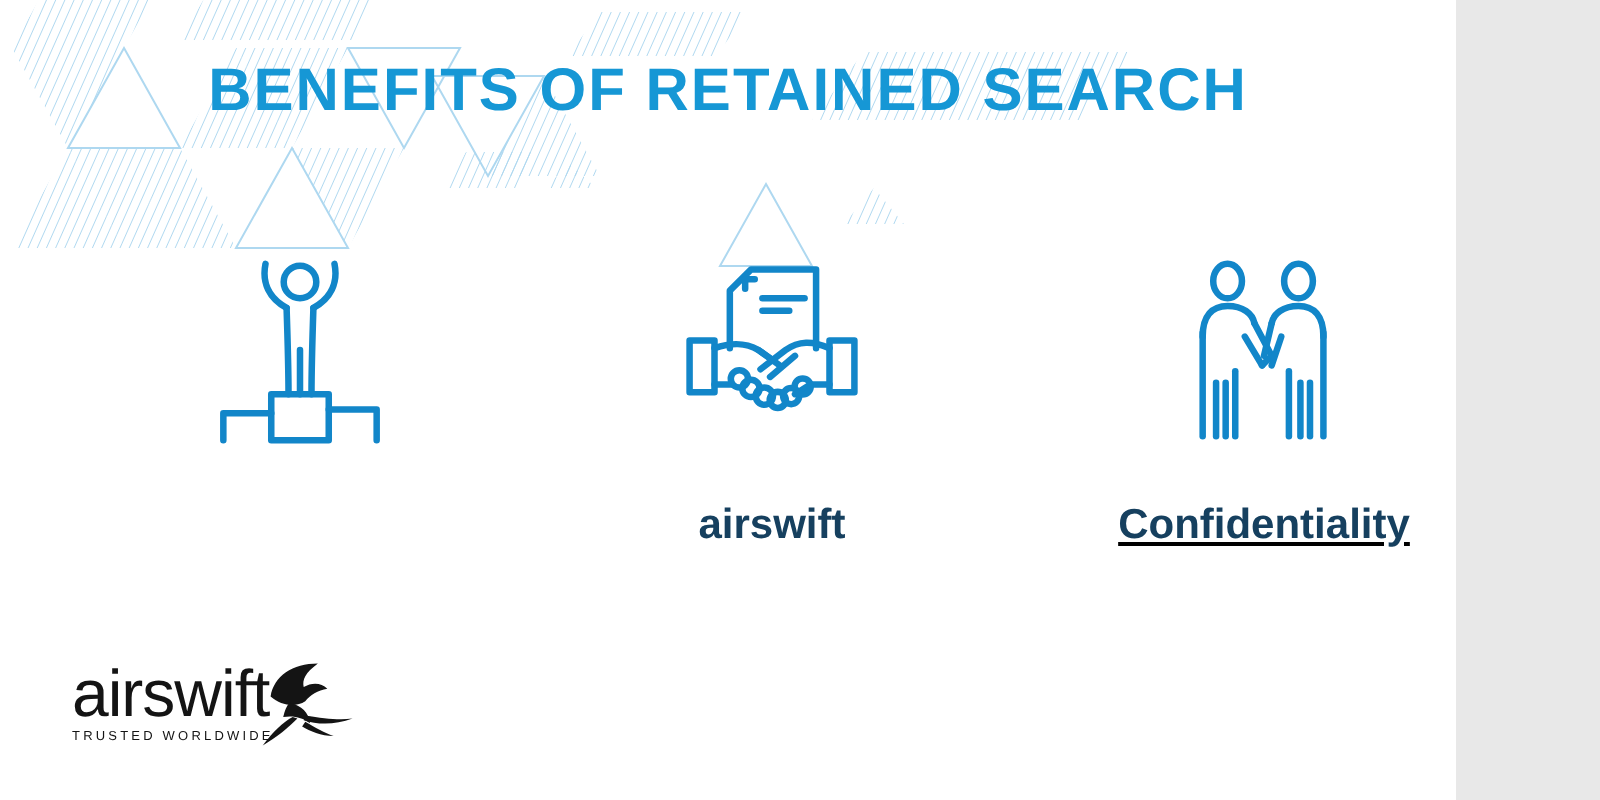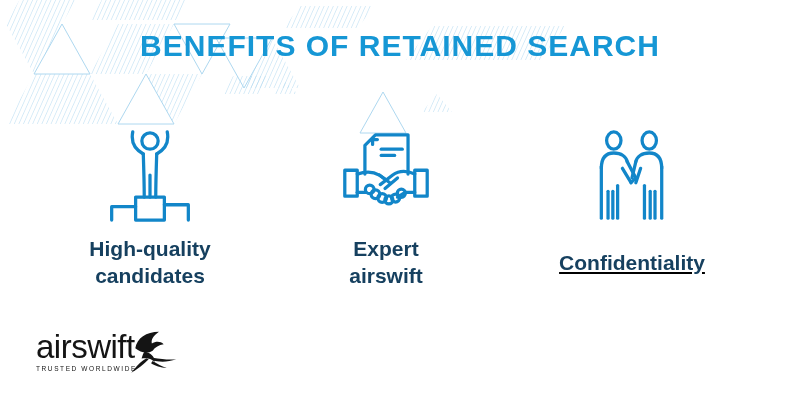--- a/index.html
+++ b/index.html
@@ -1,17 +1,17 @@
 <!DOCTYPE html>
 <html style="--title-blue: #1697D5; --icon-blue: #1286C9; --label-navy: #16405F; --pattern-blue: #AED8F0; --logo-black: #141414; --background: #FFFFFF;"><head>
 <meta charset="utf-8">
 <style>
   html,body{margin:0;padding:0;background:#e8e8e8;}
   .canvas{
-    position:relative;width:800px;height:400px;background:var(--background,#fff);
+    position:relative;width:728px;height:400px;background:var(--background,#fff);
     overflow:hidden;font-family:"Liberation Sans",sans-serif;
   }
   .bg-pattern{position:absolute;left:0;top:0;width:800px;height:400px;}
   .bg-pattern .h{fill:url(#hatch);stroke:none;}
   .bg-pattern .o{fill:none;stroke:var(--pattern-blue);stroke-width:1;}
   .title{
     position:absolute;left:0;right:0;top:29px;margin:0;text-align:center;
     font-size:30px;font-weight:bold;letter-spacing:1px;color:var(--title-blue);
   }
   .benefit{
@@ -78,24 +78,20 @@
         <path class="sw" d="M30,2 C28,12 32,20 41,25"></path>
         <path class="sw" d="M66,2 C68,12 64,20 55,25"></path>
         <path class="sw" d="M41,25 C41.5,40 42,55 42,70"></path>
         <path class="sw" d="M55,25 C54.5,40 54,55 54,70"></path>
         <path class="sw" d="M48,47 L48,70"></path>
         <rect class="sw" x="33" y="70" width="30" height="24"></rect>
         <path class="sw" d="M33,80 L8,80 L8,94"></path>
         <path class="sw" d="M63,78 L88,78 L88,94"></path>
       </svg>
     </div>
-    <div class="label">
-      <span>High-quality</span>
-      <span>candidates</span>
-    </div>
   </div>
 
   <div class="benefit col2">
     <div class="icon-box">
       <svg viewBox="0 0 96 96">
         <path class="sw" d="M26,46 L26,16 L37,5 L71,5 L71,46"></path>
         <path class="sw" d="M39,10 L34,10 L34,15"></path>
         <path class="sw" d="M43,20 L65,20"></path>
         <path class="sw" d="M43,26.5 L57,26.5"></path>
         <rect class="sw" x="5" y="42" width="13" height="27"></rect>
@@ -108,21 +104,20 @@
         <path class="sw" d="M78,65 L68,65 L60,70"></path>
         <circle class="sw" cx="31" cy="62" r="4.5"></circle>
         <circle class="sw" cx="37" cy="67" r="4.5"></circle>
         <circle class="sw" cx="44" cy="71" r="4.5"></circle>
         <circle class="sw" cx="51" cy="73" r="4.2"></circle>
         <circle class="sw" cx="58" cy="71" r="4.2"></circle>
         <circle class="sw" cx="64" cy="66" r="4.2"></circle>
       </svg>
     </div>
     <div class="label">
-      <span>Expert</span>
       <span>airswift</span>
     </div>
   </div>
 
   <div class="benefit col3">
     <div class="icon-box">
       <svg viewBox="0 0 96 96">
         <ellipse class="sw" cx="29" cy="11" rx="7.5" ry="9"></ellipse>
         <path class="sw" d="M16,40 C16,29 21,24 29,24 C37,24 42,28 43,33"></path>
         <path class="sw" d="M16,38 L16,92"></path>

